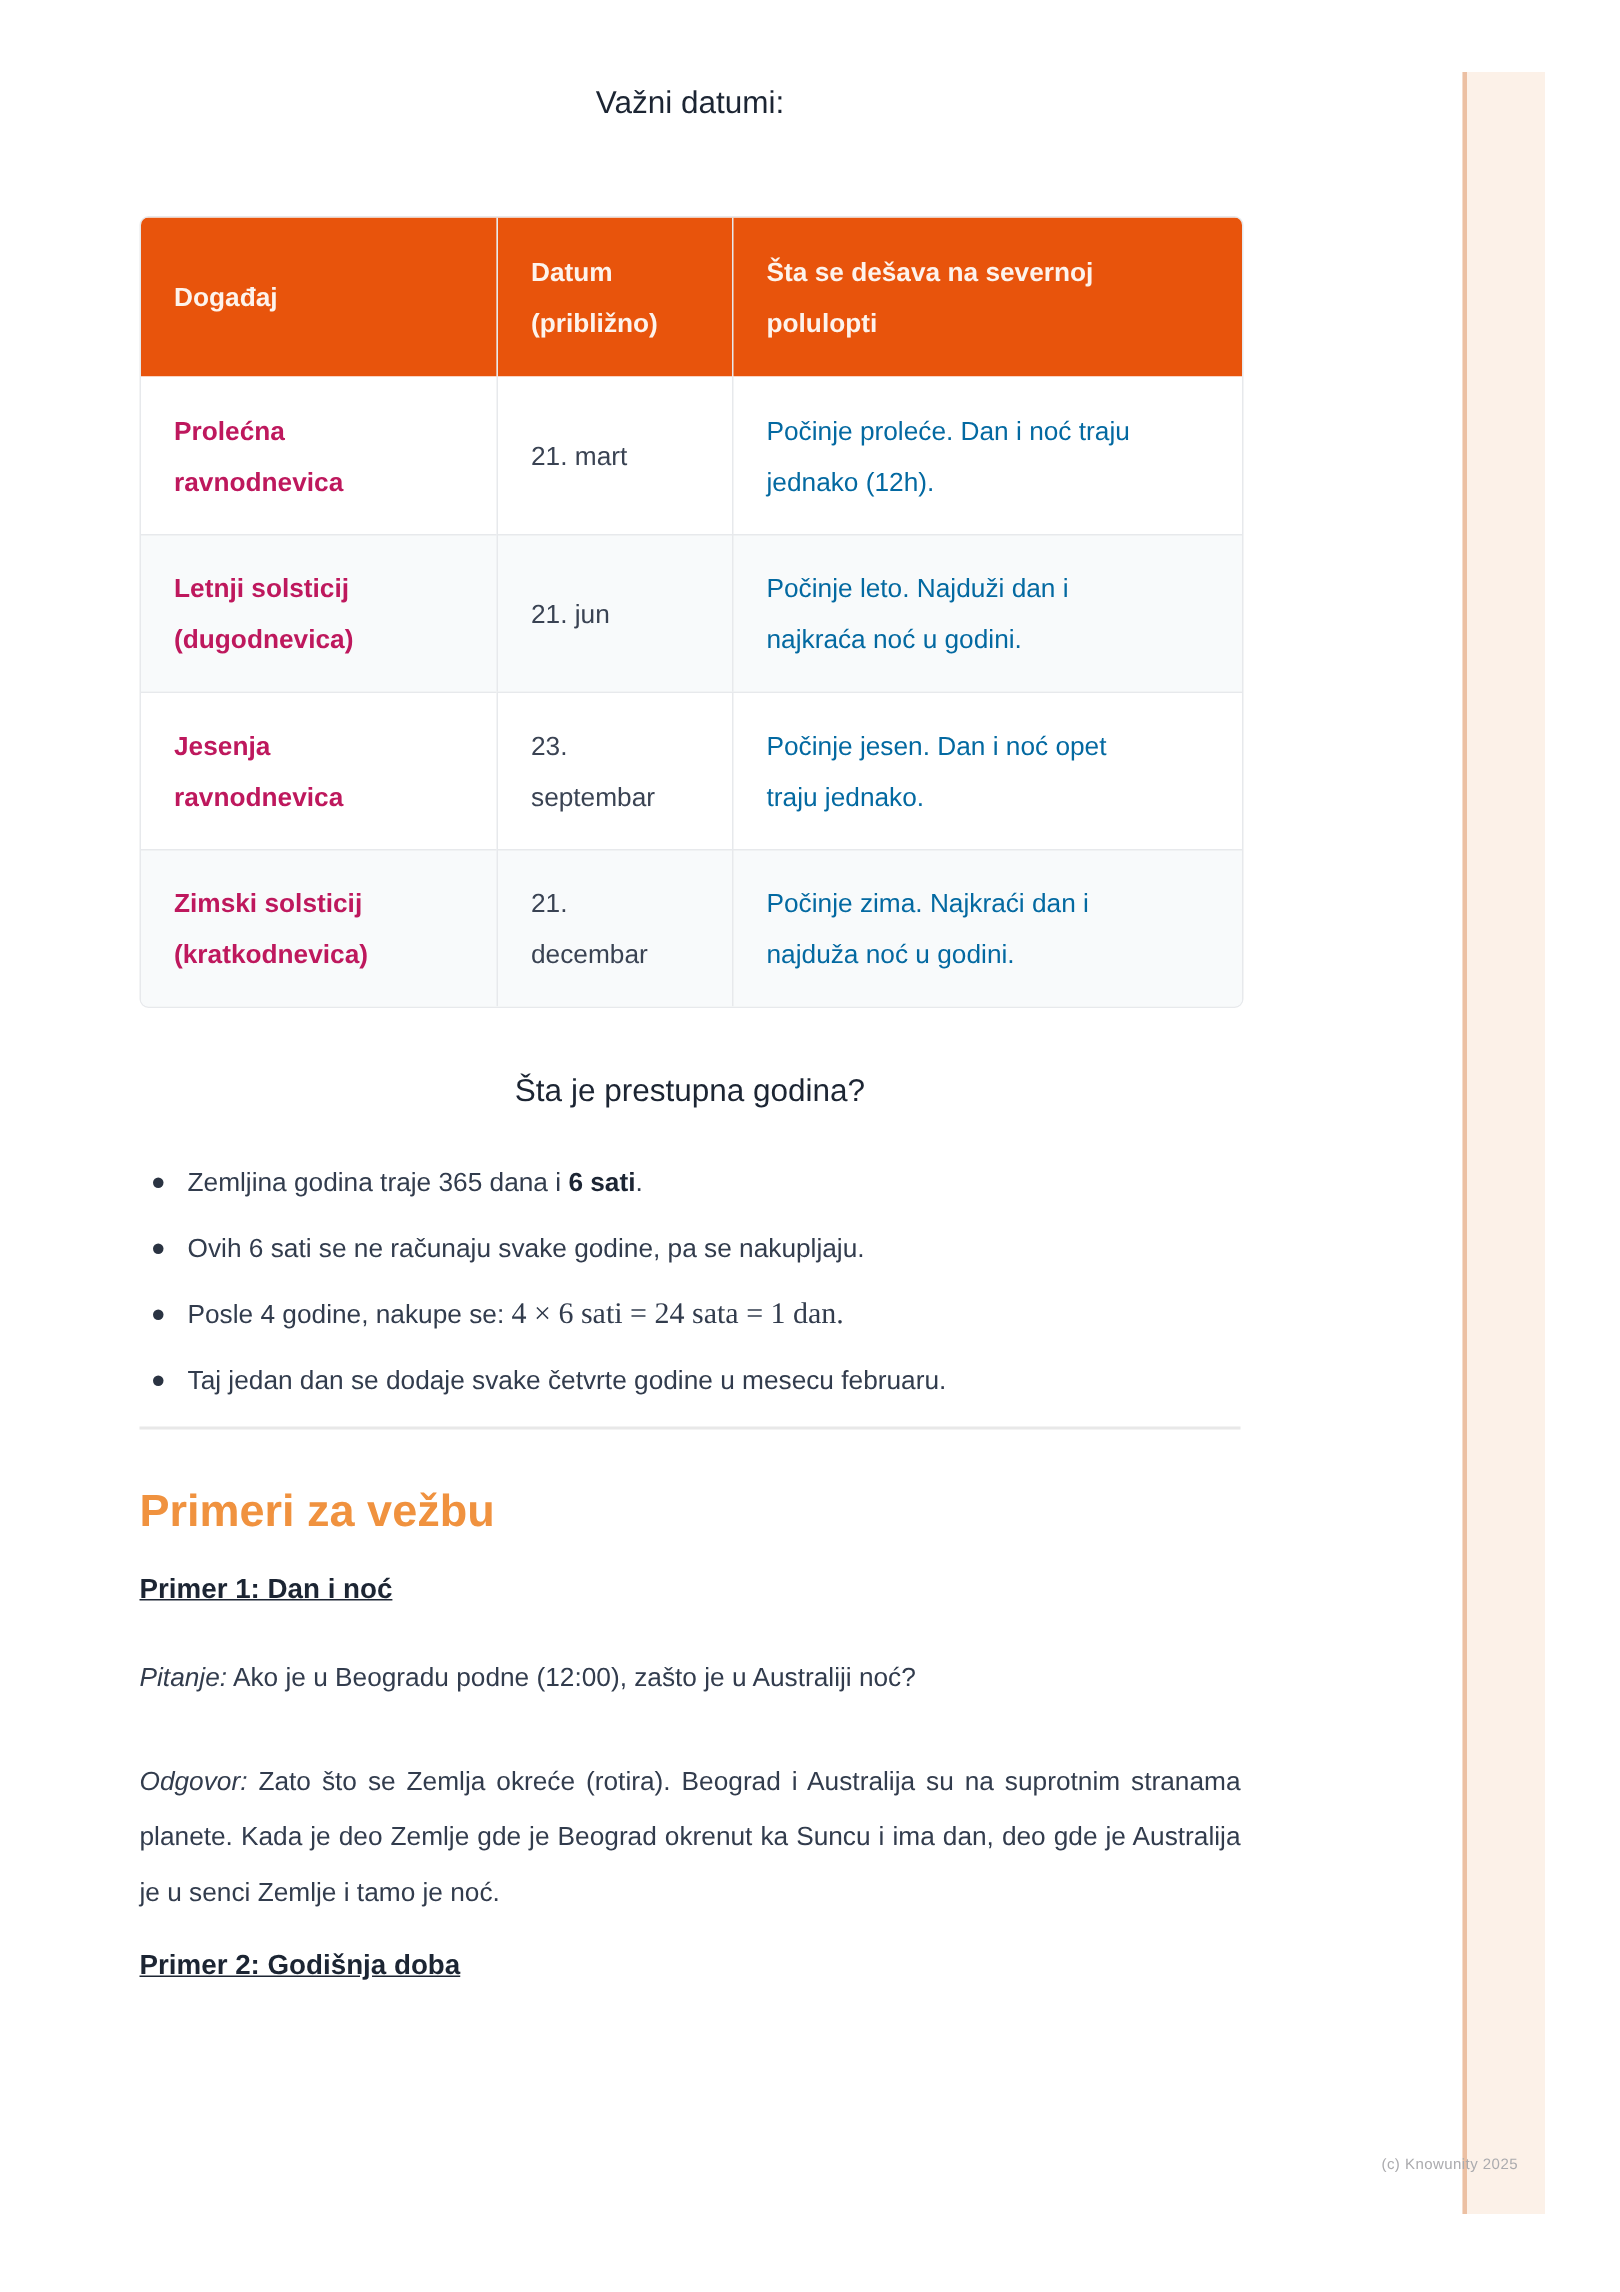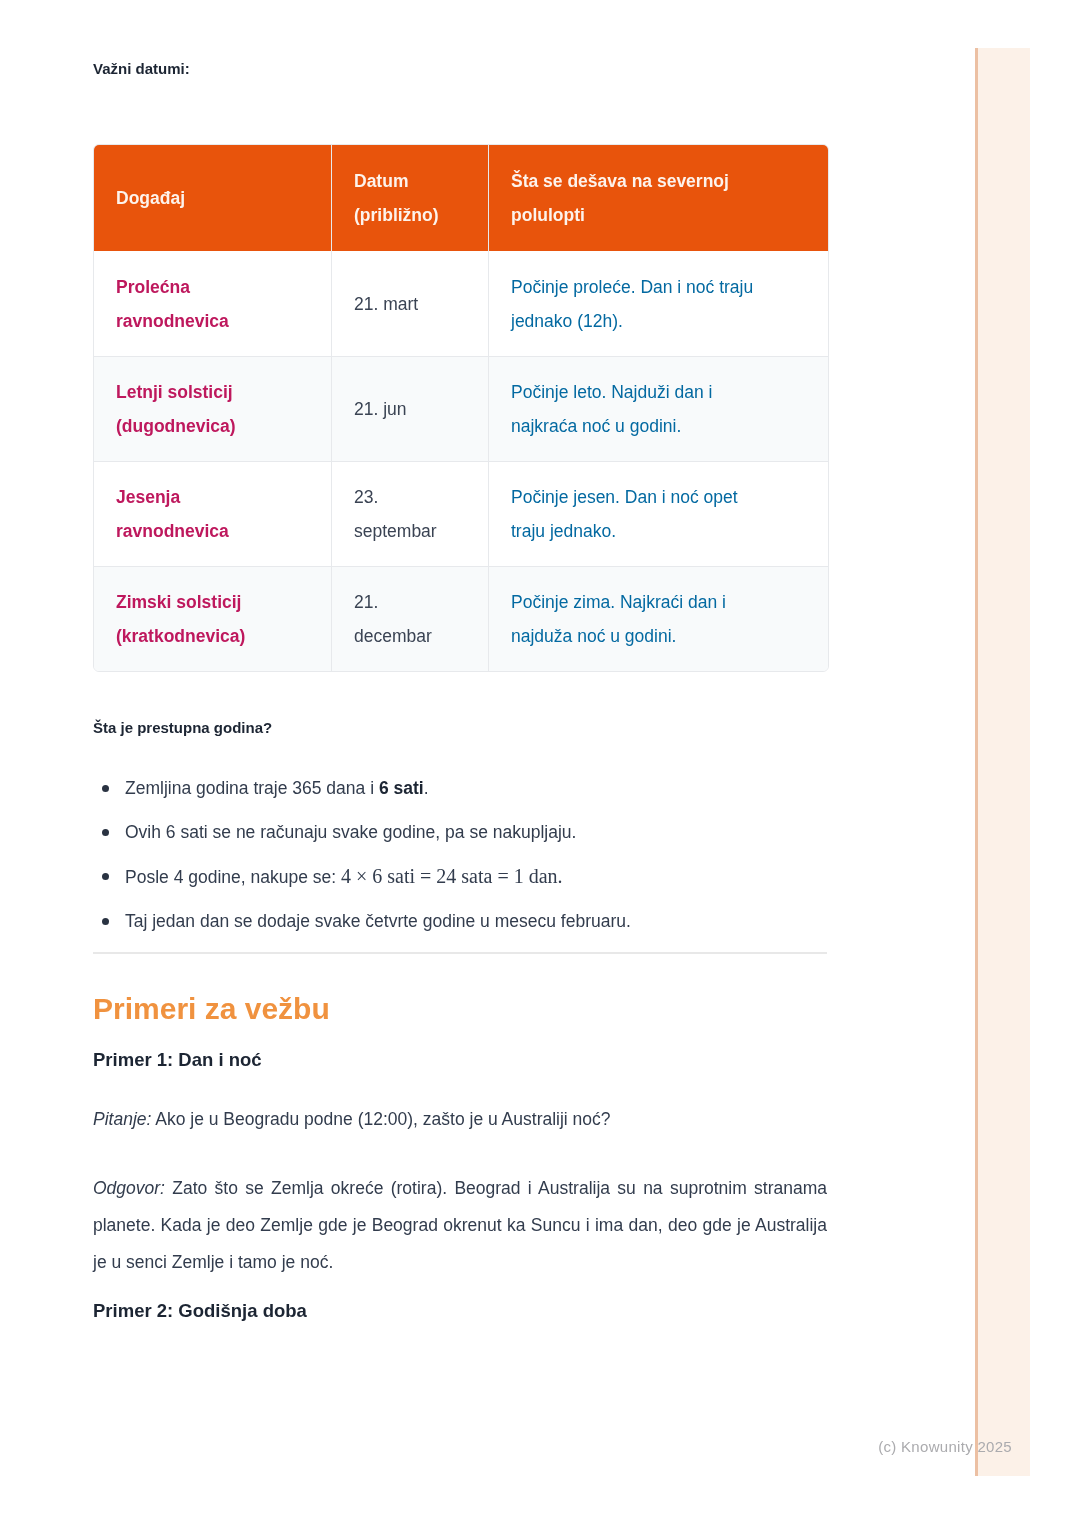--- a/index.html
+++ b/index.html
@@ -19,37 +19,38 @@
     position:absolute;
     left:975px; top:48px;
     width:55px; height:1428px;
     background:var(--stripe-fill,#fcf1e8);
     border-left:3px solid var(--stripe-border,#ecc0a3);
     z-index:0;
   }
   .copyright {
     position:absolute;
     top:1438px; right:68px;
-    font-size:15px;
+    font-size:10px;
     color:#ababae;
     z-index:2;
     letter-spacing:.3px;
   }
   .content {
     position:absolute;
     left:93px; top:0;
     width:734px;
     z-index:1;
   }
   .h-section {
     margin-top:57px;
-    font-size:15px;
+    font-size:21px;
     line-height:24px;
-    font-weight:700;
+    font-weight:400;
     color:#1c2533;
+    text-align:center;
   }
   
   table.dates {
     margin-top:63px;
     width:734px;
     border-collapse:separate;
     border-spacing:0;
     border:1px solid #e7e9ec;
     border-radius:6px;
     overflow:hidden;
@@ -127,20 +128,21 @@
     font-size:30px;
     line-height:34px;
     font-weight:700;
     color:var(--practice,#f0923f);
   }
   .h-example {
     font-size:18.5px;
     line-height:23px;
     font-weight:700;
     color:#1c2533;
+    text-decoration:underline;
   }
   .h-example.first { margin-top:22px; }
   .h-example.second { margin-top:18px; }
   p.body-par {
     font-size:17.5px;
     line-height:37px;
     color:#323c4d;
   }
   p.q1 { margin-top:30px; }
   p.answer { margin-top:32px; text-align:justify; }

